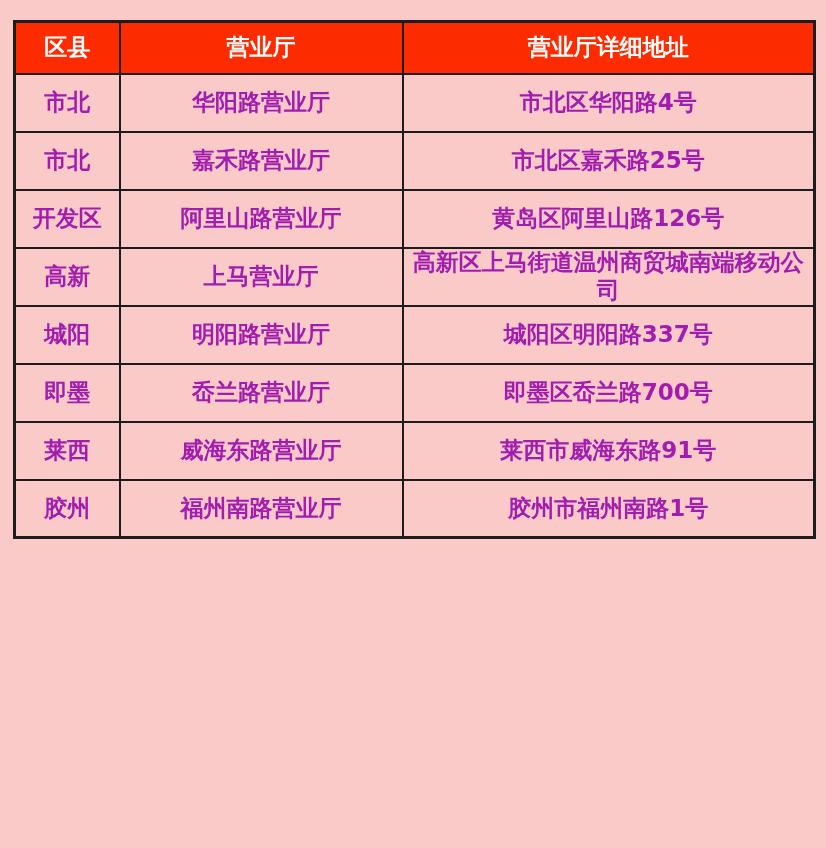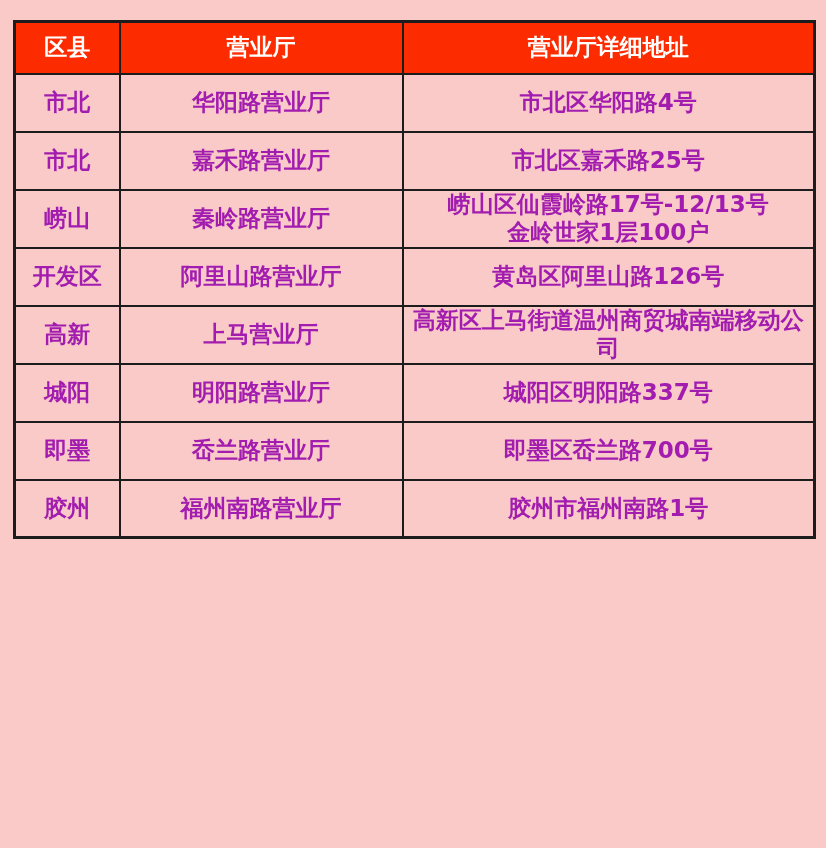--- a/index.html
+++ b/index.html
@@ -67,45 +67,44 @@
         <td>市北</td>
         <td>华阳路营业厅</td>
         <td>市北区华阳路4号</td>
       </tr>
       <tr>
         <td>市北</td>
         <td>嘉禾路营业厅</td>
         <td>市北区嘉禾路25号</td>
       </tr>
       <tr>
-        <td>崂山</td>
-        <td>秦岭路营业厅</td>
-        <td>崂山区仙霞岭路17号-12/13号
-金岭世家1层100户</td>
-      </tr>
-      <tr>
         <td>开发区</td>
         <td>阿里山路营业厅</td>
         <td>黄岛区阿里山路126号</td>
       </tr>
       <tr>
         <td>高新</td>
         <td>上马营业厅</td>
         <td>高新区上马街道温州商贸城南端移动公司</td>
       </tr>
       <tr>
         <td>城阳</td>
         <td>明阳路营业厅</td>
         <td>城阳区明阳路337号</td>
       </tr>
       <tr>
         <td>即墨</td>
         <td>岙兰路营业厅</td>
         <td>即墨区岙兰路700号</td>
       </tr>
       <tr>
+        <td>莱西</td>
+        <td>威海东路营业厅</td>
+        <td>莱西市威海东路91号</td>
+      </tr>
+      <tr>
         <td>胶州</td>
         <td>福州南路营业厅</td>
         <td>胶州市福州南路1号</td>
       </tr>
     </tbody>
   </table>
 </div>
 
 </body></html>

